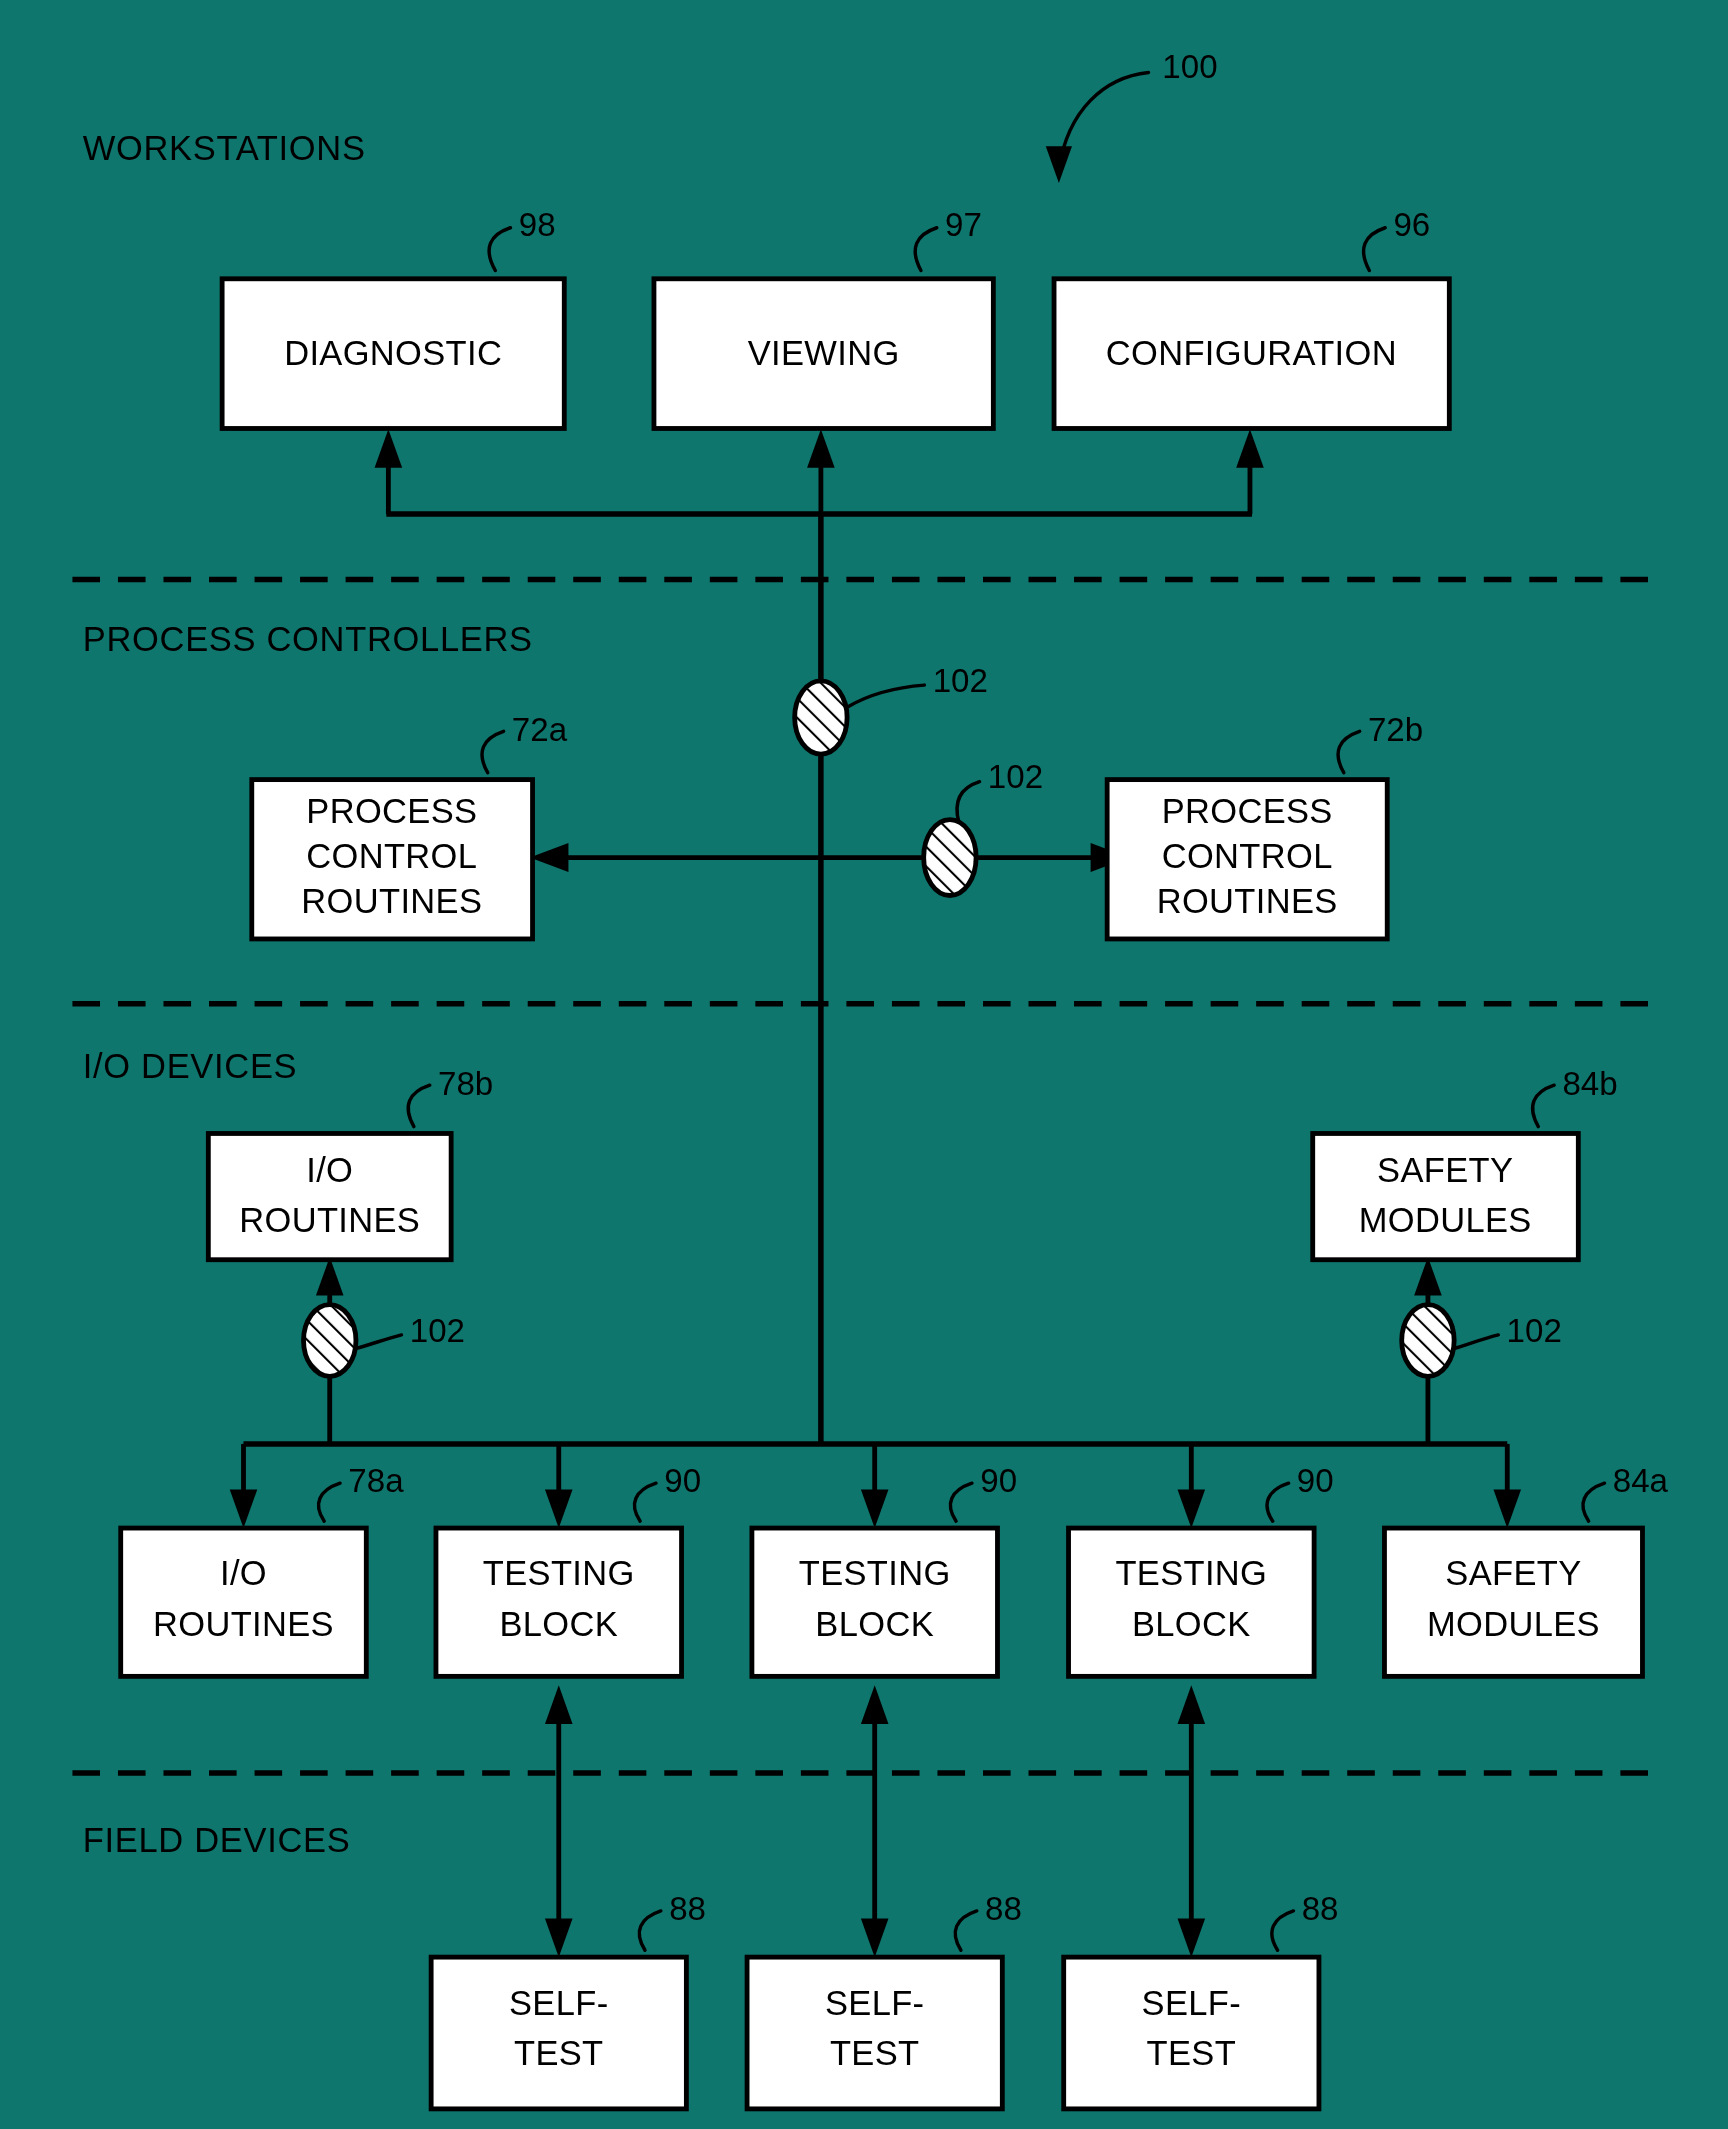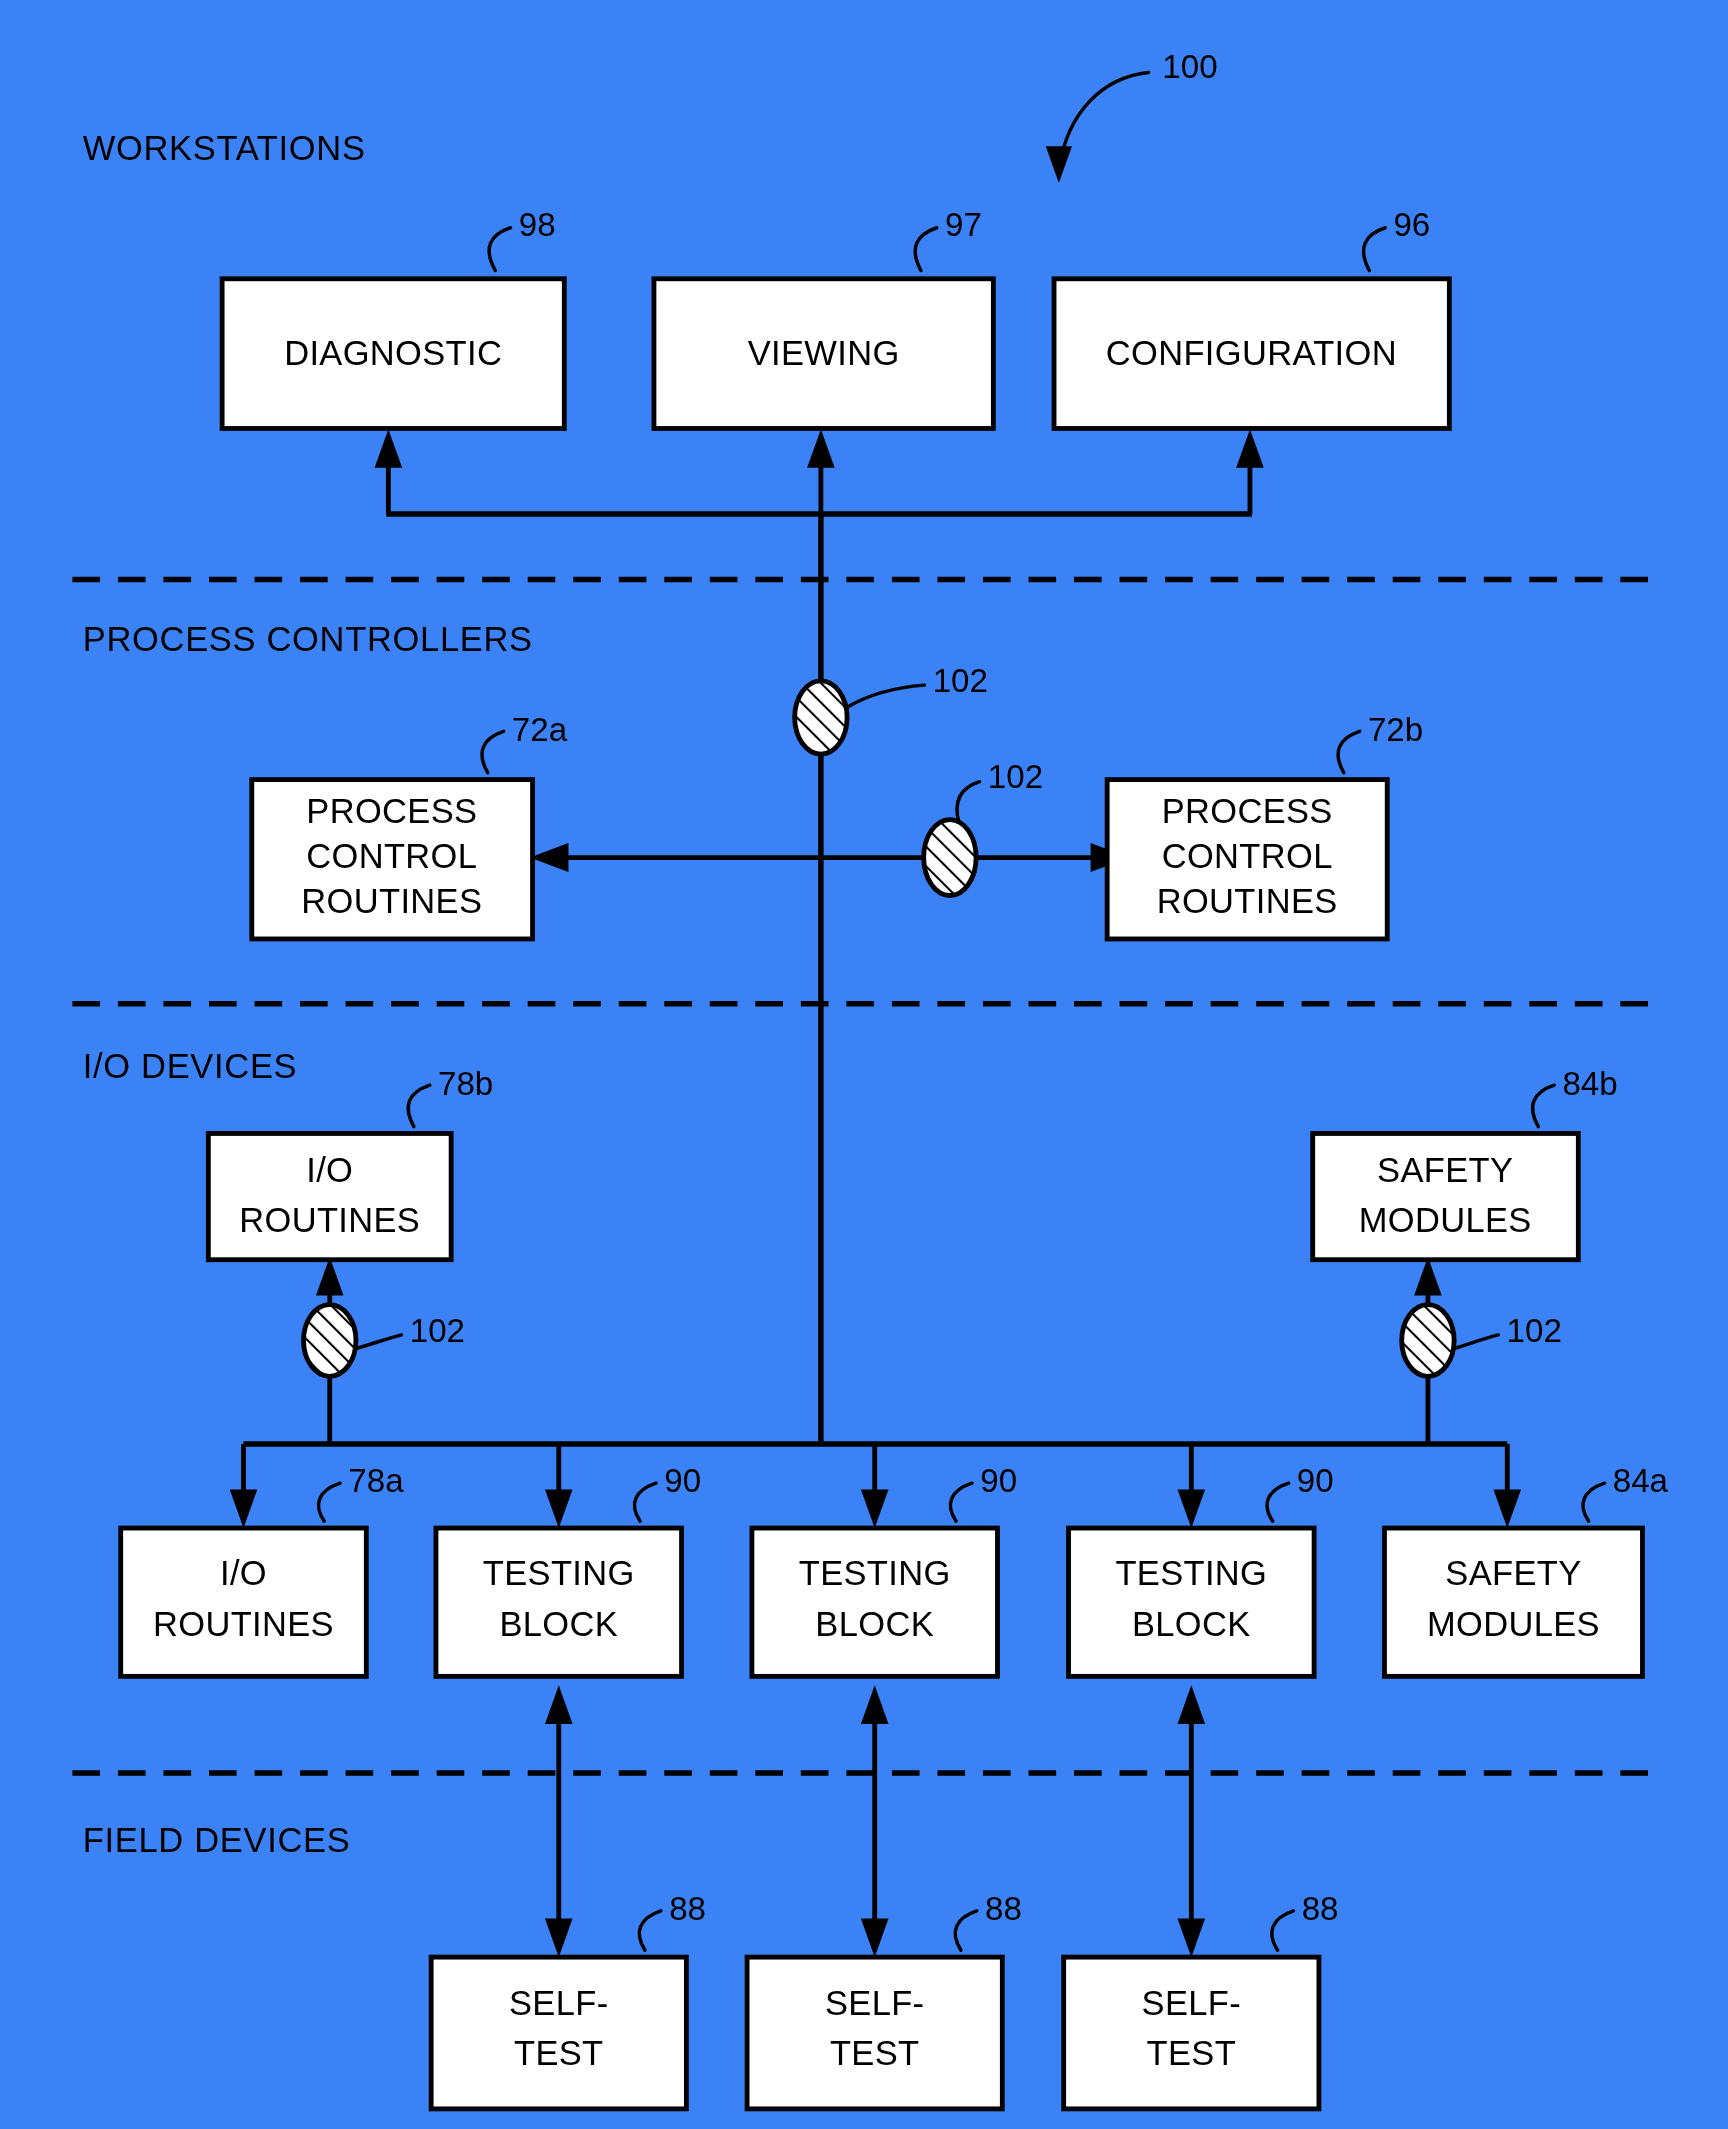--- a/index.html
+++ b/index.html
@@ -11,21 +11,21 @@
     width: 1728px;
     height: 2129px;
     font-family: "Liberation Sans", sans-serif;
     color: #000000;
     overflow: hidden;
   }
   #figure-root {
     position: relative;
     width: 1728px;
     height: 2129px;
-    background: #3b82f6;
+    background: #0f766e;
   }
   svg.figure-canvas {
     position: absolute;
     top: 0;
     left: 0;
     width: 1728px;
     height: 2129px;
     display: block;
   }
   .box-rect {

